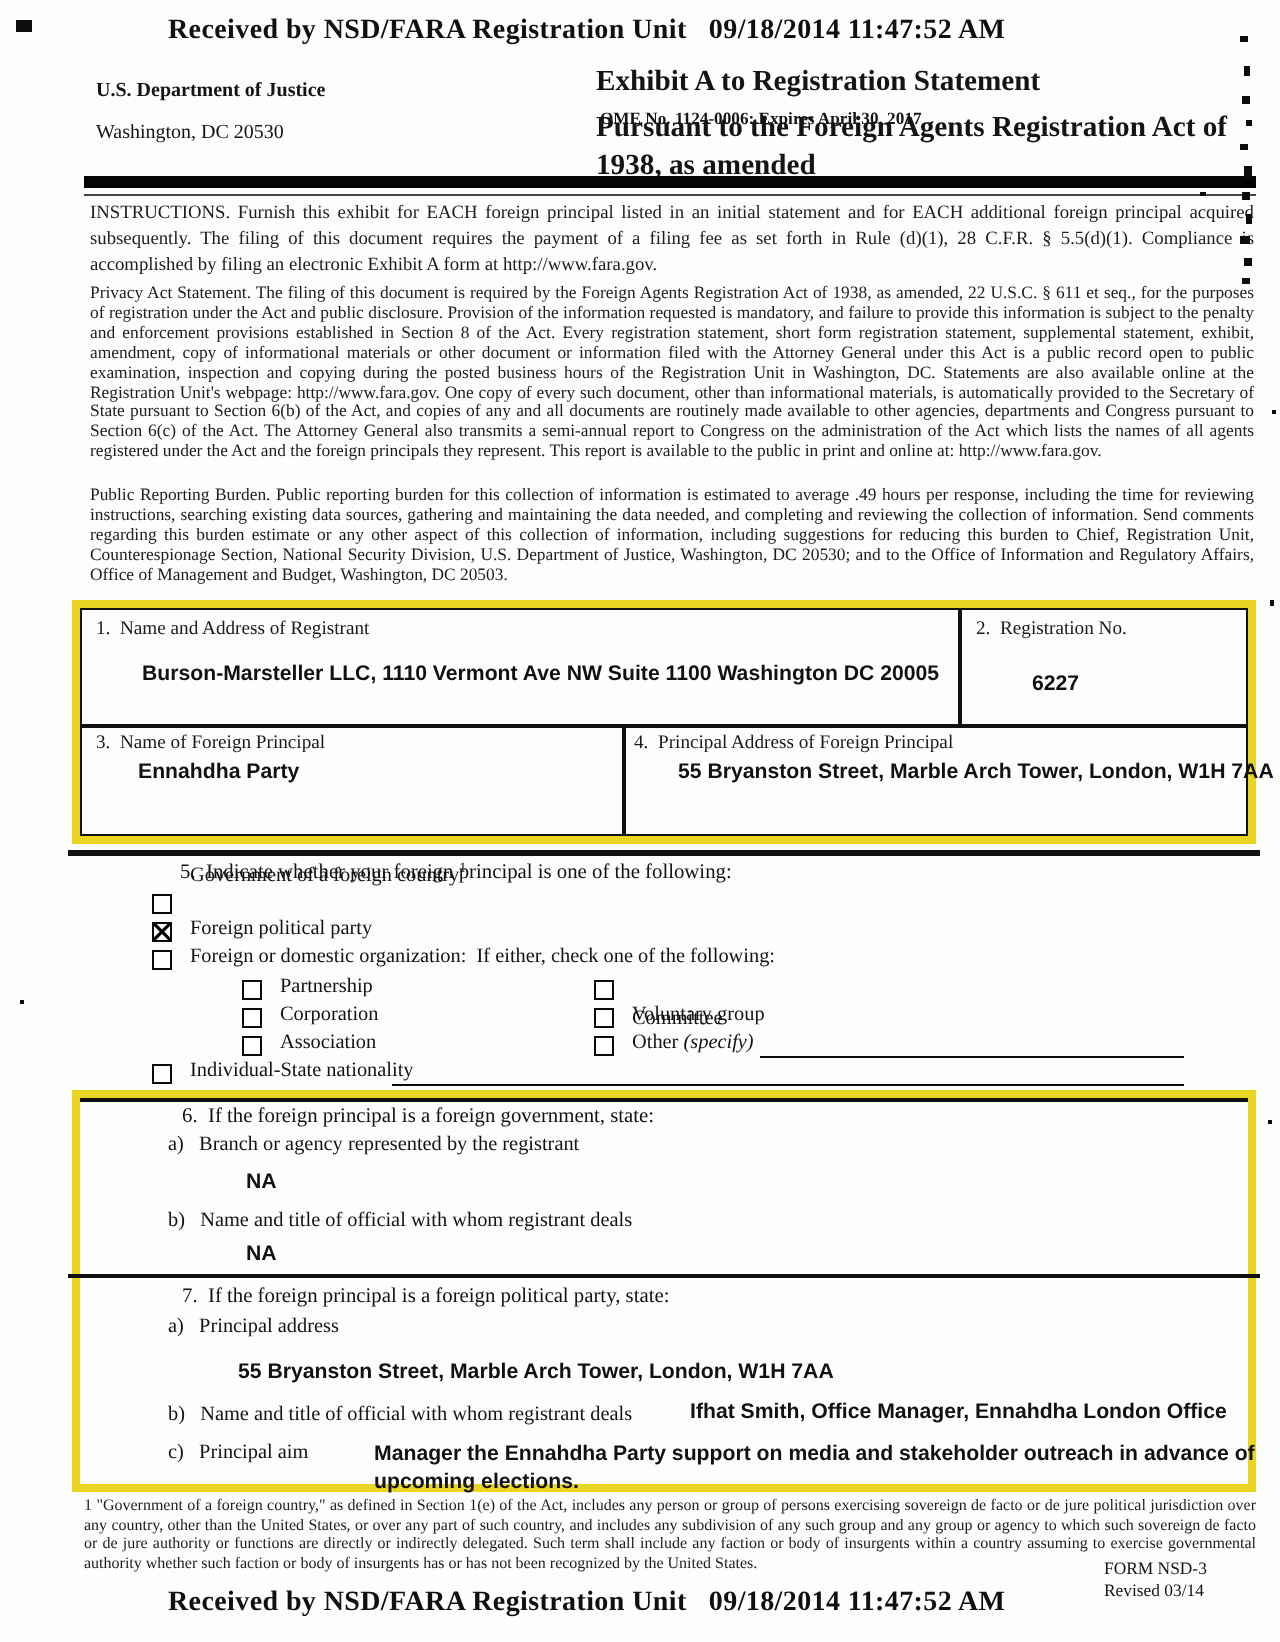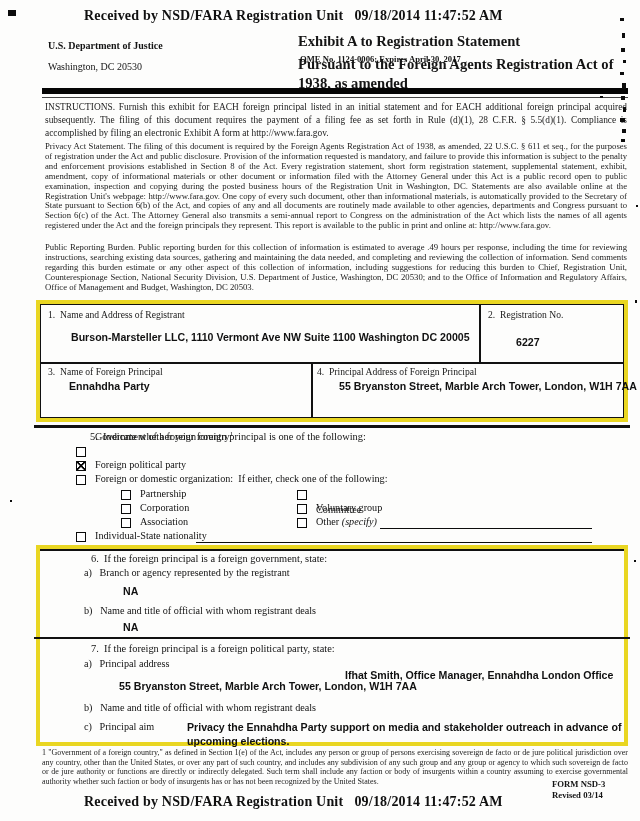--- a/index.html
+++ b/index.html
@@ -22,21 +22,21 @@
   .fvalue{font-family:"Liberation Sans", sans-serif;font-size:10.6px;font-weight:600;color:#111;white-space:pre;padding-left:19px;}
   .itemhead{font-size:10.4px;white-space:pre;color:#121212;padding-left:48px;}
   .optlabel{font-size:10.2px;white-space:pre;color:#121212;}
   .cb{width:10px;height:10px;border:1.3px solid #0a0a0a;box-sizing:border-box;background:#fff;}
   .cb.checked{background-image:
      linear-gradient(45deg, transparent 42%, #000 46%, #000 56%, transparent 60%),
      linear-gradient(-45deg, transparent 42%, #000 46%, #000 56%, transparent 60%);}
   .blank{border-bottom:1.2px solid #0c0c0c;}
   .sublabel{font-size:10.2px;white-space:pre;color:#121212;}
   .footnote{font-size:8px;line-height:9.6px;text-align:justify;color:#1c1c1c;}
-  .formno{font-size:8.7px;font-weight:700;white-space:pre;}
+  .formno{font-size:8.7px;font-weight:400;white-space:pre;}
   .artifact{background:#0c0c0c;}
   sup{font-size:7px;}
 </style>
 </head>
 <body>
 
 <div class="page">
 
   <div class="abs stamp" style="left:84px;top:8px;">Received by NSD/FARA Registration Unit   09/18/2014 11:47:52 AM</div>
 
@@ -116,23 +116,23 @@
   <div class="abs fvalue" style="left:104px;top:585px;">NA</div>
   <div class="abs optlabel" style="left:84px;top:605px;">b)   Name and title of official with whom registrant deals</div>
   <div class="abs fvalue" style="left:104px;top:621px;">NA</div>
 
   <div class="abs tableline" style="left:34px;top:637px;width:596px;height:2px;"></div>
 
   <div class="abs itemhead" style="left:43px;top:643px;">7.  If the foreign principal is a foreign political party, state:</div>
   <div class="abs optlabel" style="left:84px;top:658px;">a)   Principal address</div>
   <div class="abs fvalue" style="left:100px;top:680px;">55 Bryanston Street, Marble Arch Tower, London, W1H 7AA</div>
   <div class="abs optlabel" style="left:84px;top:702px;">b)   Name and title of official with whom registrant deals</div>
-  <div class="abs fvalue" style="left:326px;top:669px;">Ifhat Smith, Office Manager, Ennahdha London Office</div>
+  <div class="abs fvalue" style="left:326px;top:700px;">Ifhat Smith, Office Manager, Ennahdha London Office</div>
   <div class="abs optlabel" style="left:84px;top:721px;">c)   Principal aim</div>
-  <div class="abs fvalue" style="left:168px;top:720px;width:452px;white-space:normal;line-height:14px;">Privacy the Ennahdha Party support on media and stakeholder outreach in advance of upcoming elections.</div>
+  <div class="abs fvalue" style="left:168px;top:720px;width:452px;white-space:normal;line-height:14px;">Manager the Ennahdha Party support on media and stakeholder outreach in advance of upcoming elections.</div>
 
   <div class="abs footnote" style="left:42px;top:748px;width:586px;">1 "Government of a foreign country," as defined in Section 1(e) of the Act, includes any person or group of persons exercising sovereign de facto or de jure political jurisdiction over any country, other than the United States, or over any part of such country, and includes any subdivision of any such group and any group or agency to which such sovereign de facto or de jure authority or functions are directly or indirectly delegated. Such term shall include any faction or body of insurgents within a country assuming to exercise governmental authority whether such faction or body of insurgents has or has not been recognized by the United States.</div>
 
   <div class="abs formno" style="left:552px;top:779px;">FORM NSD-3</div>
   <div class="abs formno" style="left:552px;top:790px;">Revised 03/14</div>
   <div class="abs stamp" style="left:84px;top:794px;">Received by NSD/FARA Registration Unit   09/18/2014 11:47:52 AM</div>
 
   <div class="abs artifact" style="left:8px;top:10px;width:8px;height:6px;"></div>
   <div class="abs artifact" style="left:620px;top:18px;width:4px;height:3px;"></div>
   <div class="abs artifact" style="left:622px;top:33px;width:3px;height:5px;"></div>

